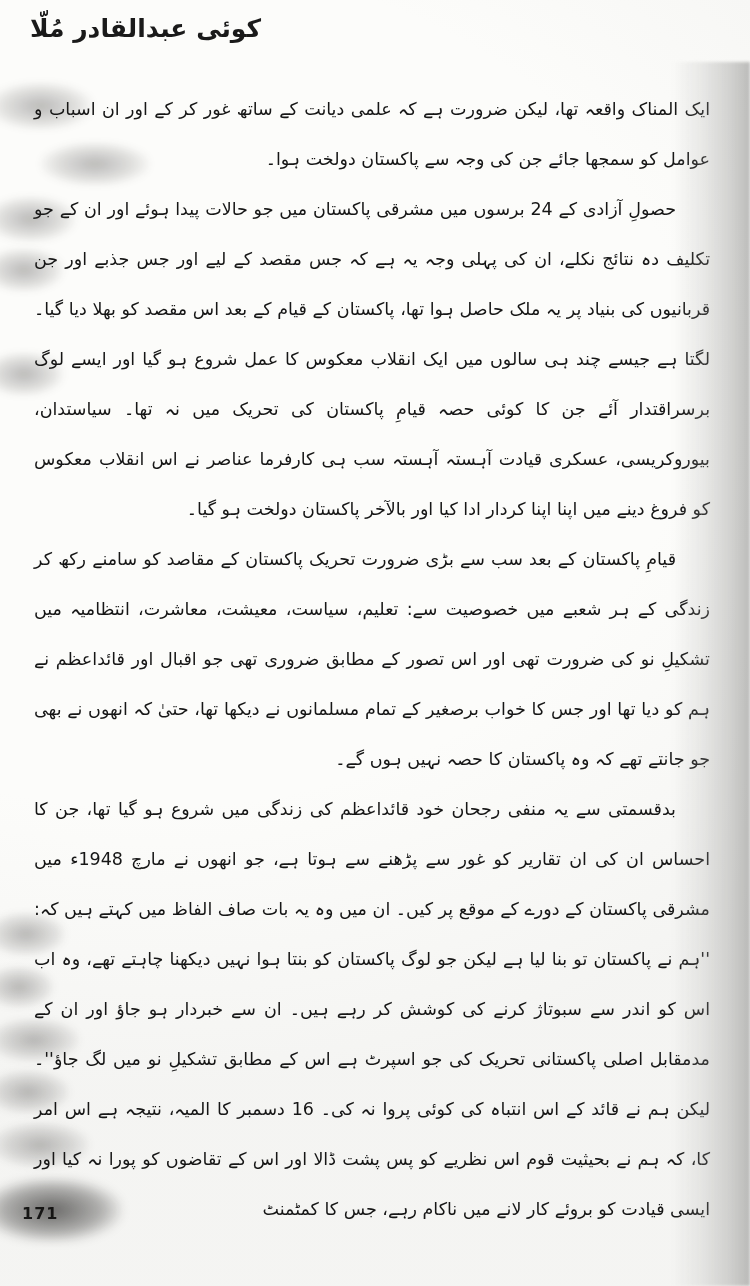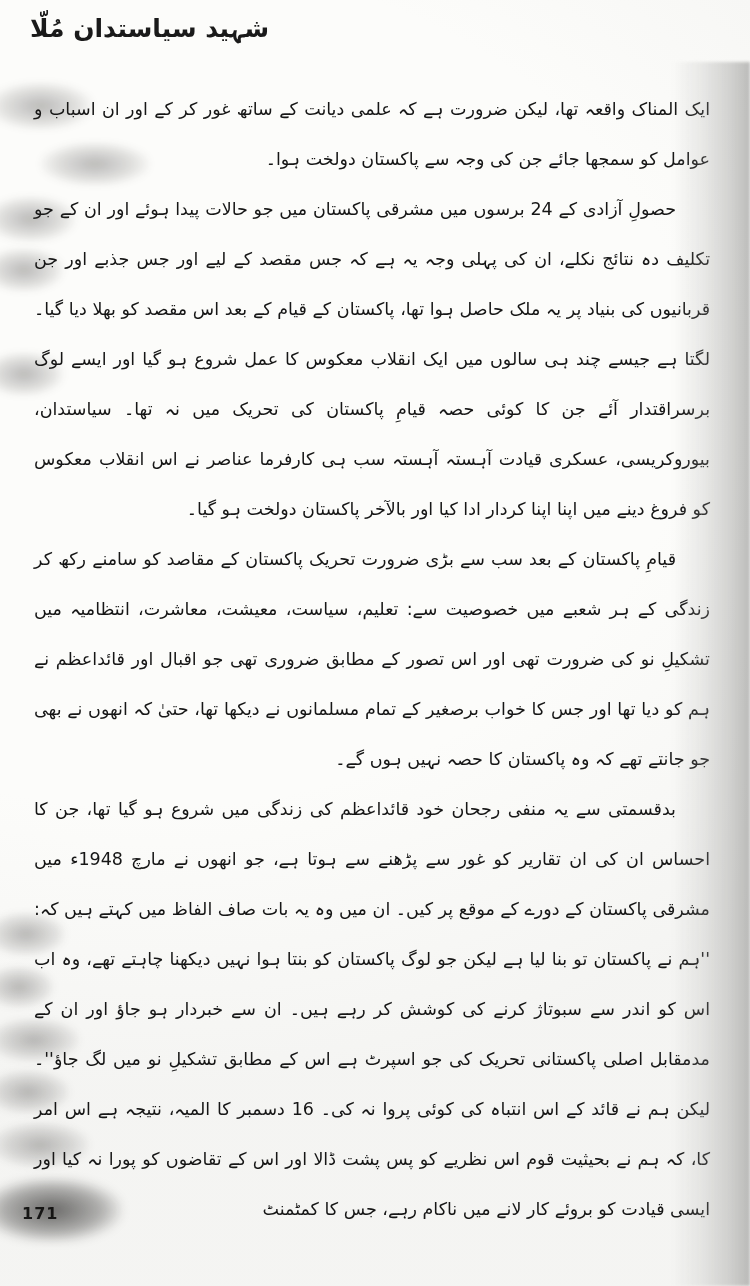--- a/index.html
+++ b/index.html
@@ -83,21 +83,21 @@
     left: -18px; top: 1178px; width: 140px; height: 64px;
     background: radial-gradient(ellipse at center, rgba(18,17,16,0.62) 0%, rgba(18,17,16,0.30) 50%, rgba(18,17,16,0) 75%);
     filter: blur(4px);
   }
 </style>
 </head>
 <body>
 
 <div class="page">
 
-  <div class="running-title">شہید سیاستدان مُلّا</div>
+  <div class="running-title">کوئی عبدالقادر مُلّا</div>
 
   <main class="body-text">
     <p>ایک المناک واقعہ تھا، لیکن ضرورت ہے کہ علمی دیانت کے ساتھ غور کر کے اور ان اسباب و عوامل کو سمجھا جائے جن کی وجہ سے پاکستان دولخت ہوا۔</p>
     <p class="indent">حصولِ آزادی کے 24 برسوں میں مشرقی پاکستان میں جو حالات پیدا ہوئے اور ان کے جو تکلیف دہ نتائج نکلے، ان کی پہلی وجہ یہ ہے کہ جس مقصد کے لیے اور جس جذبے اور جن قربانیوں کی بنیاد پر یہ ملک حاصل ہوا تھا، پاکستان کے قیام کے بعد اس مقصد کو بھلا دیا گیا۔ لگتا ہے جیسے چند ہی سالوں میں ایک انقلاب معکوس کا عمل شروع ہو گیا اور ایسے لوگ برسراقتدار آئے جن کا کوئی حصہ قیامِ پاکستان کی تحریک میں نہ تھا۔ سیاستدان، بیوروکریسی، عسکری قیادت آہستہ آہستہ سب ہی کارفرما عناصر نے اس انقلاب معکوس کو فروغ دینے میں اپنا اپنا کردار ادا کیا اور بالآخر پاکستان دولخت ہو گیا۔</p>
     <p class="indent">قیامِ پاکستان کے بعد سب سے بڑی ضرورت تحریک پاکستان کے مقاصد کو سامنے رکھ کر زندگی کے ہر شعبے میں خصوصیت سے: تعلیم، سیاست، معیشت، معاشرت، انتظامیہ میں تشکیلِ نو کی ضرورت تھی اور اس تصور کے مطابق ضروری تھی جو اقبال اور قائداعظم نے ہم کو دیا تھا اور جس کا خواب برصغیر کے تمام مسلمانوں نے دیکھا تھا، حتیٰ کہ انھوں نے بھی جو جانتے تھے کہ وہ پاکستان کا حصہ نہیں ہوں گے۔</p>
     <p class="indent">بدقسمتی سے یہ منفی رجحان خود قائداعظم کی زندگی میں شروع ہو گیا تھا، جن کا احساس ان کی ان تقاریر کو غور سے پڑھنے سے ہوتا ہے، جو انھوں نے مارچ 1948ء میں مشرقی پاکستان کے دورے کے موقع پر کیں۔ ان میں وہ یہ بات صاف الفاظ میں کہتے ہیں کہ: ''ہم نے پاکستان تو بنا لیا ہے لیکن جو لوگ پاکستان کو بنتا ہوا نہیں دیکھنا چاہتے تھے، وہ اب اس کو اندر سے سبوتاژ کرنے کی کوشش کر رہے ہیں۔ ان سے خبردار ہو جاؤ اور ان کے مدمقابل اصلی پاکستانی تحریک کی جو اسپرٹ ہے اس کے مطابق تشکیلِ نو میں لگ جاؤ''۔ لیکن ہم نے قائد کے اس انتباہ کی کوئی پروا نہ کی۔ 16 دسمبر کا المیہ، نتیجہ ہے اس امر کا، کہ ہم نے بحیثیت قوم اس نظریے کو پس پشت ڈالا اور اس کے تقاضوں کو پورا نہ کیا اور ایسی قیادت کو بروئے کار لانے میں ناکام رہے، جس کا کمٹمنٹ</p>
   </main>
 
   <div class="page-number">171</div>
 

